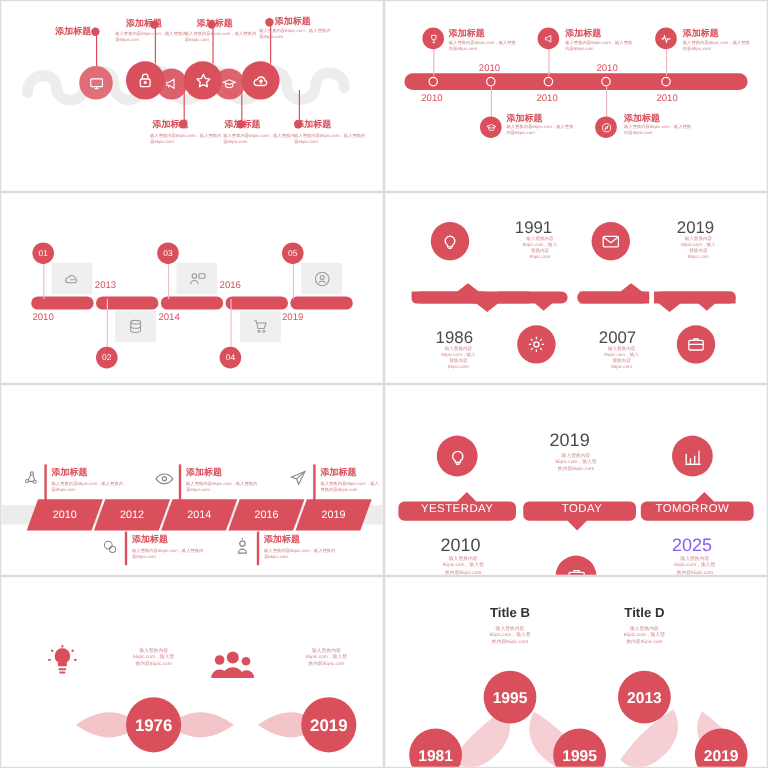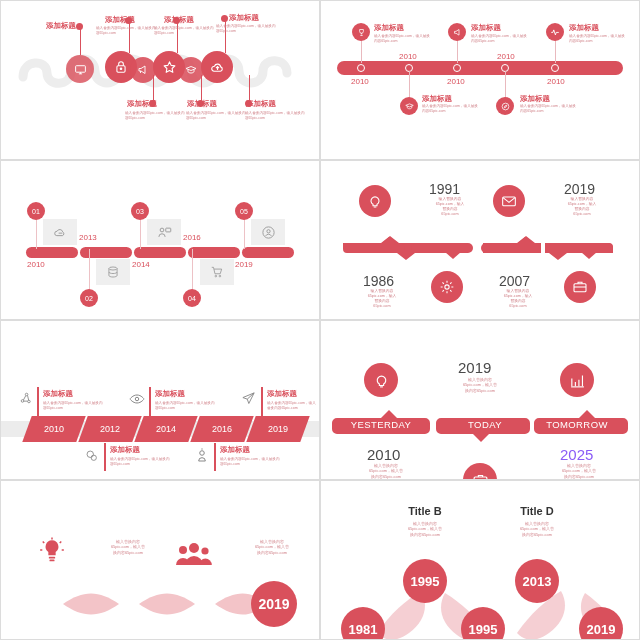--- a/index.html
+++ b/index.html
@@ -542,20 +542,23 @@
     </div>
   </div>
 
   <div class="panel">
     <svg style="position:absolute;left:28px;top:100px;" width="262" height="46" viewBox="0 0 262 46">
       <path d="M34 23c20-14 36-14 56 0-20 14-36 14-56 0z" fill="#f3c4c8"></path>
       <path d="M110 23c20-14 36-14 56 0-20 14-36 14-56 0z" fill="#f3c4c8"></path>
       <path d="M186 23c20-14 36-14 52 0-16 14-32 14-52 0z" fill="#f3c4c8"></path>
     </svg>
 
+    <div class="bigcirc" style="left:104px;top:100px;width:46px;height:46px;font-size:14px;">
+        <span>1976</span>
+      </div>
     <div class="bigcirc" style="left:250px;top:100px;width:46px;height:46px;font-size:14px;">
         <span>2019</span>
       </div>
 
     <span style="position:absolute;left:38px;top:56px;">
       <svg width="26" height="28" viewBox="0 0 24 26" fill="#d9505c">
           <path d="M12 3a6 6 0 0 0-3.4 10.9V17h6.8v-3.1A6 6 0 0 0 12 3z"></path>
           <rect x="9" y="18.4" width="6" height="1.6" rx=".8"></rect>
           <rect x="9.6" y="21" width="4.8" height="1.6" rx=".8"></rect>
           <g stroke="#d9505c" stroke-width="1.4">

